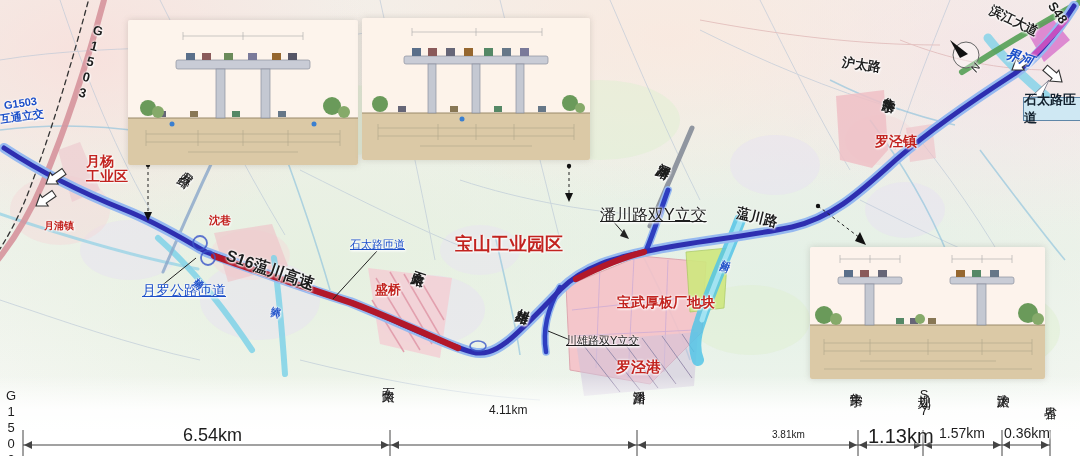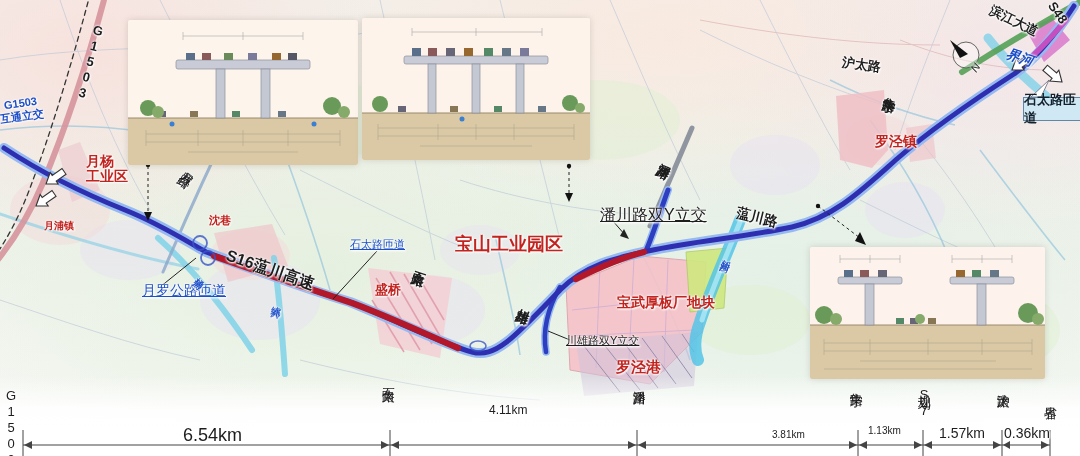--- a/index.html
+++ b/index.html
@@ -393,21 +393,21 @@
         <polygon points="993,71 1001,75 993,79"></polygon>
       <polygon points="1010,71 1003,75 1010,79"></polygon>
         <polygon points="1041,71 1049,75 1041,79"></polygon>
     </g>
   </svg>
 
   <div style="position:absolute;left:0;top:0;width:1080px;height:456px;z-index:5;pointer-events:none;">
     <span class="lbl blk" style="left:183px;top:426px;font-size:18px;">6.54km</span>
     <span class="lbl blk" style="left:489px;top:404px;font-size:12px;">4.11km</span>
     <span class="lbl blk" style="left:724px;top:430px;font-size:10px;margin-left:48px;">3.81km</span>
-    <span class="lbl blk" style="left:868px;top:426px;font-size:10px;">1.13km</span>
+    <span class="lbl blk" style="left:868px;top:426px;font-size:20px;">1.13km</span>
     <span class="lbl blk" style="left:939px;top:426px;font-size:14px;">1.57km</span>
     <span class="lbl blk" style="left:1004px;top:426px;font-size:14px;">0.36km</span>
     <span class="lbl blk vert" style="left:4px;top:388px;font-size:13px;">G1503</span>
     <span class="lbl blk vert" style="left:381px;top:378px;font-size:13px;">石太路</span>
     <span class="lbl blk vert" style="left:632px;top:380px;font-size:13px;">潘川路</span>
     <span class="lbl blk vert" style="left:849px;top:382px;font-size:13px;">集宁路</span>
     <span class="lbl blk vert" style="left:917px;top:385px;font-size:13px;">规划S7</span>
     <span class="lbl blk vert" style="left:996px;top:383px;font-size:13px;">沪太路</span>
     <span class="lbl blk vert" style="left:1043px;top:396px;font-size:13px;">省界</span>
   </div>

